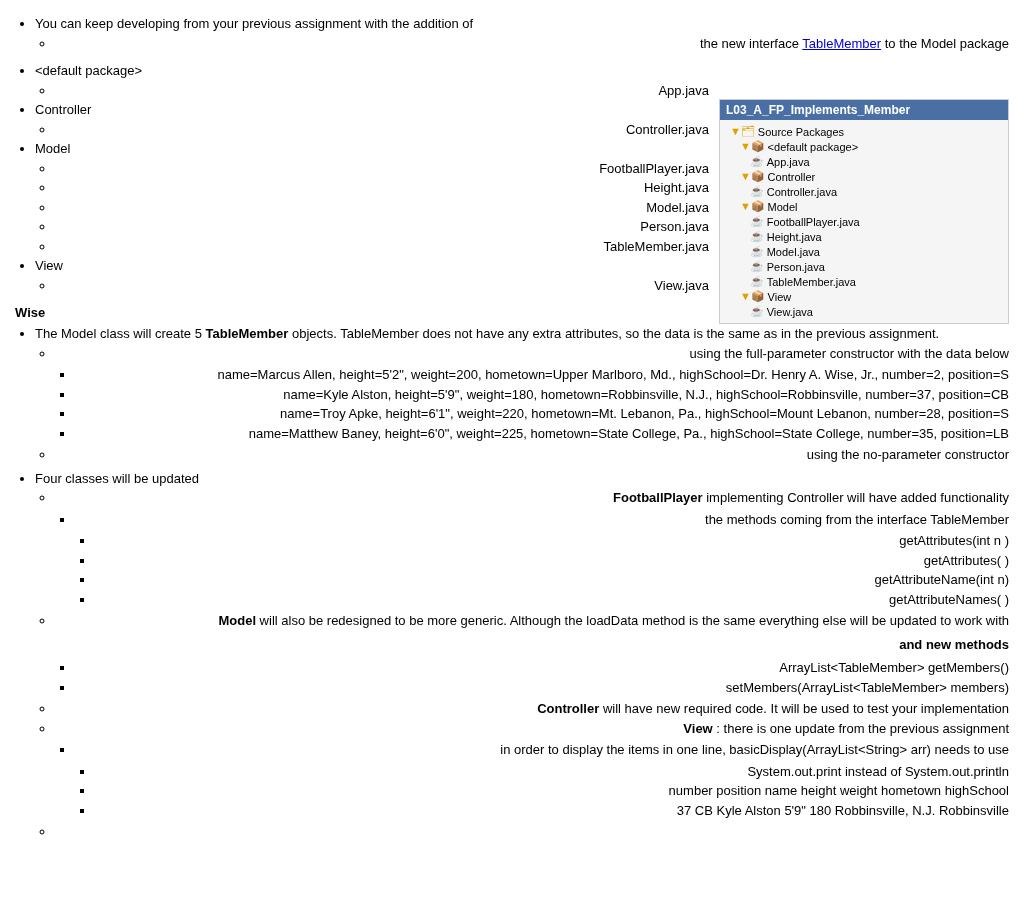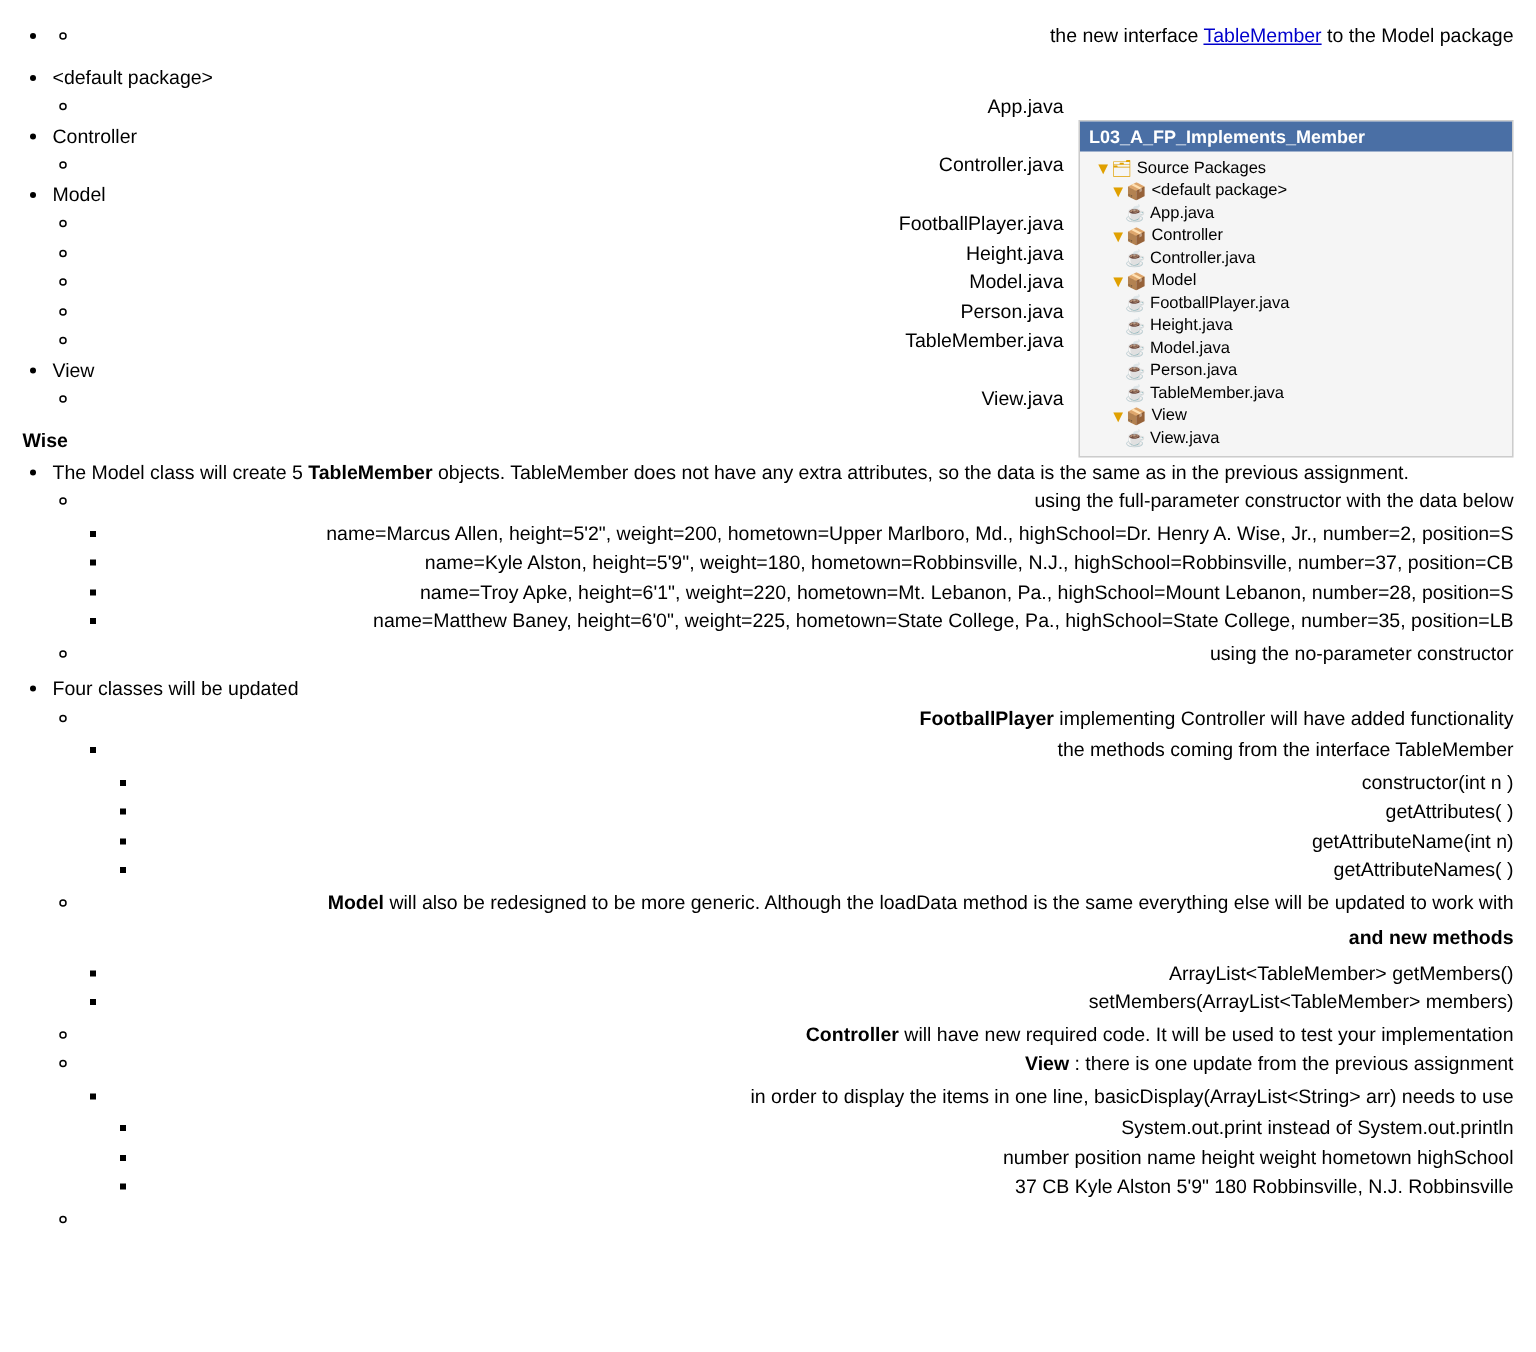--- a/index.html
+++ b/index.html
@@ -76,20 +76,21 @@
     .indent-extra { margin-left: 40px; }
   </style>
 </head>
 <body>
 
 <div class="page-content">
 
   <div class="intro-section">
     <ul class="bullet-list">
       <li>
+        <span>You can keep developing from your previous assignment with the addition of</span>
         <ul class="circle-list">
           <li>
             <span>the new interface </span><a class="link">TableMember</a><span> to the Model package</span>
           </li>
         </ul>
       </li>
     </ul>
   </div>
 
   <div style="position:relative; min-height: 220px;">
@@ -209,21 +210,21 @@
 
   <ul class="bullet-list">
     <li>Four classes will be updated</li>
     <ul class="circle-list">
 
       <li>
         <b>FootballPlayer</b><span> implementing Controller will have added functionality</span>
         <ul class="square-list">
           <li>the methods coming from the interface TableMember</li>
           <ul class="square-list">
-            <li>constructor(int n )</li>
+            <li>getAttributes(int n )</li>
             <li>getAttributes( )</li>
             <li>getAttributeName(int n)</li>
             <li>getAttributeNames( )</li>
           </ul>
         </ul>
       </li>
 
       <li>
         <b>Model</b><span> will also be redesigned to be more generic. Although the loadData method is the same everything else will be updated to work with</span>
         <div class="indent-extra" style="margin-left:60px; margin-top:4px; margin-bottom:4px;font-weight:bold;">and new methods</div>

